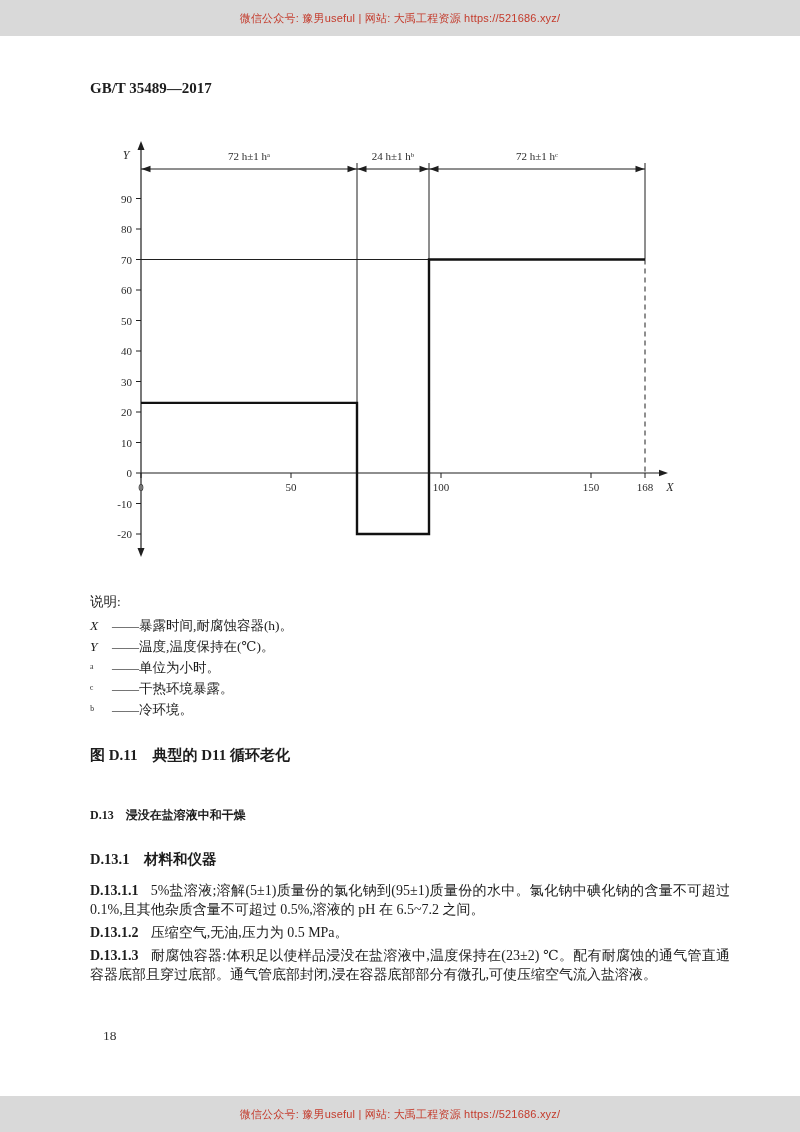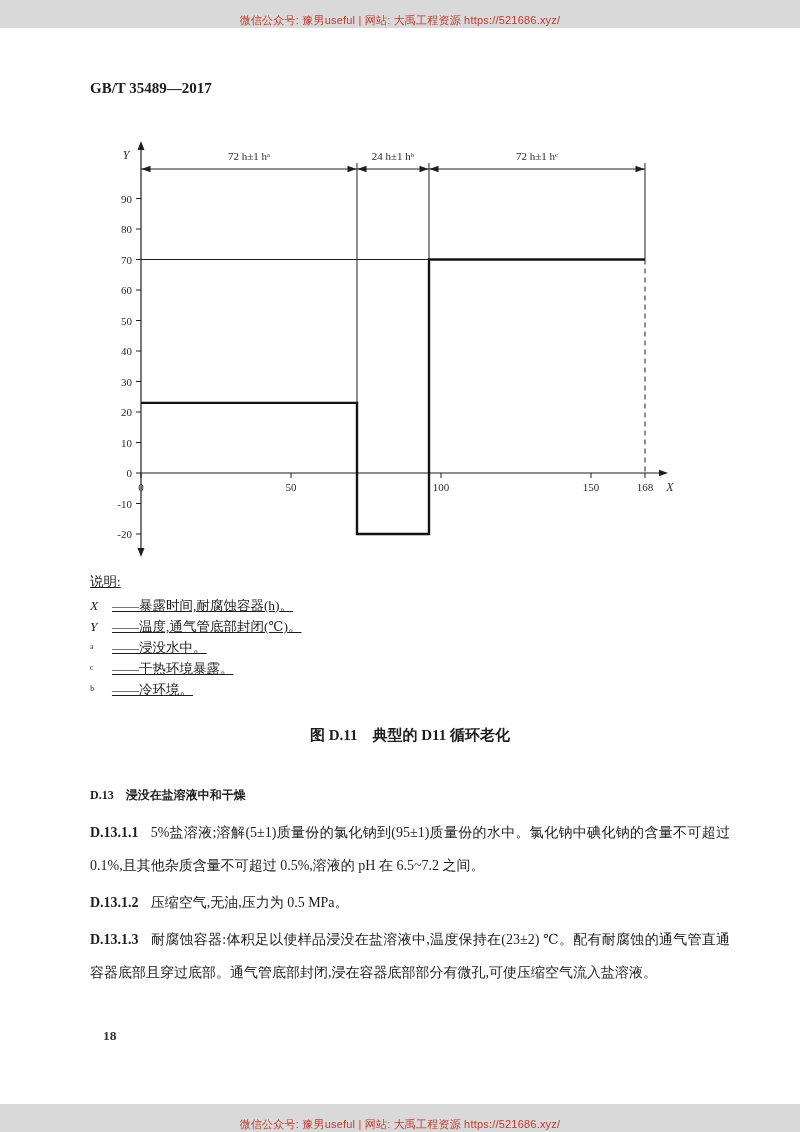--- a/index.html
+++ b/index.html
@@ -7,63 +7,63 @@
   body {
     width:800px; height:1132px;
     font-family:"Liberation Serif","DejaVu Serif",serif;
     color:#1d1d1d;
     position:relative;
     overflow:hidden;
   }
   .page { position:absolute; inset:0; background:#ffffff; }
 
   .watermark-bar {
-    position:absolute; left:0; width:800px; height:28px;
+    position:absolute; left:0; width:800px; height:36px;
     background:#d9d9d9;
-    display:flex; align-items:flex-end; justify-content:center;
+    display:flex; align-items:center; justify-content:center;
   }
   .watermark-bar.top { top:0; }
   .watermark-bar.bottom { bottom:0; }
   .watermark-text {
     color:#c43b2c; font-size:11px;
     font-family:"Liberation Sans","DejaVu Sans",sans-serif;
     letter-spacing:0.2px;
   }
 
   .content { position:absolute; left:90px; right:70px; top:46px; }
 
   .std-number { font-weight:bold; font-size:15px; margin-top:34px; }
 
   .intro { font-size:14px; margin-top:26px; text-indent:2em; }
 
   .chart-wrap { margin-top:10px; margin-left:6px; }
   .chart-wrap svg { display:block; }
 
-  .legend { margin-top:4px; font-size:13.5px;text-decoration:underline; }
+  .legend { margin-top:24px; font-size:13.5px; }
   .legend-title { margin-bottom:4px; }
   .legend-row { line-height:21px; }
   .legend-row .sym { display:inline-block; width:22px; }
   .legend-row .sym.var { font-style:italic; }
   .legend-row .sym.sup { font-size:13px; }
 
   .figure-caption {
-    text-align:center; font-weight:bold; font-size:15px;
+    font-weight:bold; font-size:15px;
     margin-top:26px;
   }
 
   .section-heading { font-weight:bold; font-size:12px; margin-top:42px; }
   .subsection-heading { font-weight:bold; font-size:14.5px; margin-top:26px; }
 
-  .clause { font-size:14px; line-height:33px; margin-top:12px; text-align:justify; }
+  .clause { font-size:14px; line-height:19px; margin-top:12px; text-align:justify; }
   .clause .para-label { font-weight:bold; margin-right:12px; }
   .clause.tight { margin-top:4px; }
 
   .page-number {
     position:absolute; left:103px; top:1028px;
-    font-size:13.5px; color:#333;font-weight:bold;
+    font-size:13.5px; color:#333;
   }
 </style>
 </head>
 <body>
 
 <div class="page">
 
   <div class="watermark-bar top">
     <span class="watermark-text">微信公众号: 豫男useful | 网站: 大禹工程资源 https://521686.xyz/</span>
   </div>
@@ -136,37 +136,38 @@
           <polyline points="45,295.85 261,295.85 261,427 333,427 333,152.5 549,152.5" fill="none" stroke="#111" stroke-width="2.4"></polyline>
         </svg>
     </div>
 
     <div class="legend">
       <div class="legend-title">说明:</div>
       <div class="legend-row">
         <span class="sym var">X</span><span>——暴露时间,耐腐蚀容器(h)。</span>
       </div>
       <div class="legend-row">
-        <span class="sym var">Y</span><span>——温度,通气管底部封闭(℃)。</span>
+        <span class="sym var">Y</span><span>——温度,温度保持在(℃)。</span>
       </div>
       <div class="legend-row">
-        <span class="sym sup">ᵃ</span><span>——浸没水中。</span>
+        <span class="sym sup">ᵃ</span><span>——单位为小时。</span>
       </div>
       <div class="legend-row">
         <span class="sym sup">ᶜ</span><span>——干热环境暴露。</span>
       </div>
       <div class="legend-row">
         <span class="sym sup">ᵇ</span><span>——冷环境。</span>
       </div>
     </div>
 
     <div class="figure-caption">图 D.11　典型的 D11 循环老化</div>
 
     <div class="section-heading">D.13　浸没在盐溶液中和干燥</div>
 
+    <div class="subsection-heading">D.13.1　材料和仪器</div>
 
     <p class="clause"><span class="para-label">D.13.1.1</span><span>5%盐溶液;溶解(5±1)质量份的氯化钠到(95±1)质量份的水中。氯化钠中碘化钠的含量不可超过 0.1%,且其他杂质含量不可超过 0.5%,溶液的 pH 在 6.5~7.2 之间。</span></p>
 
     <p class="clause tight"><span class="para-label">D.13.1.2</span><span>压缩空气,无油,压力为 0.5 MPa。</span></p>
 
     <p class="clause tight"><span class="para-label">D.13.1.3</span><span>耐腐蚀容器:体积足以使样品浸没在盐溶液中,温度保持在(23±2) ℃。配有耐腐蚀的通气管直通容器底部且穿过底部。通气管底部封闭,浸在容器底部部分有微孔,可使压缩空气流入盐溶液。</span></p>
 
   </div>
 
   <div class="page-number">18</div>

